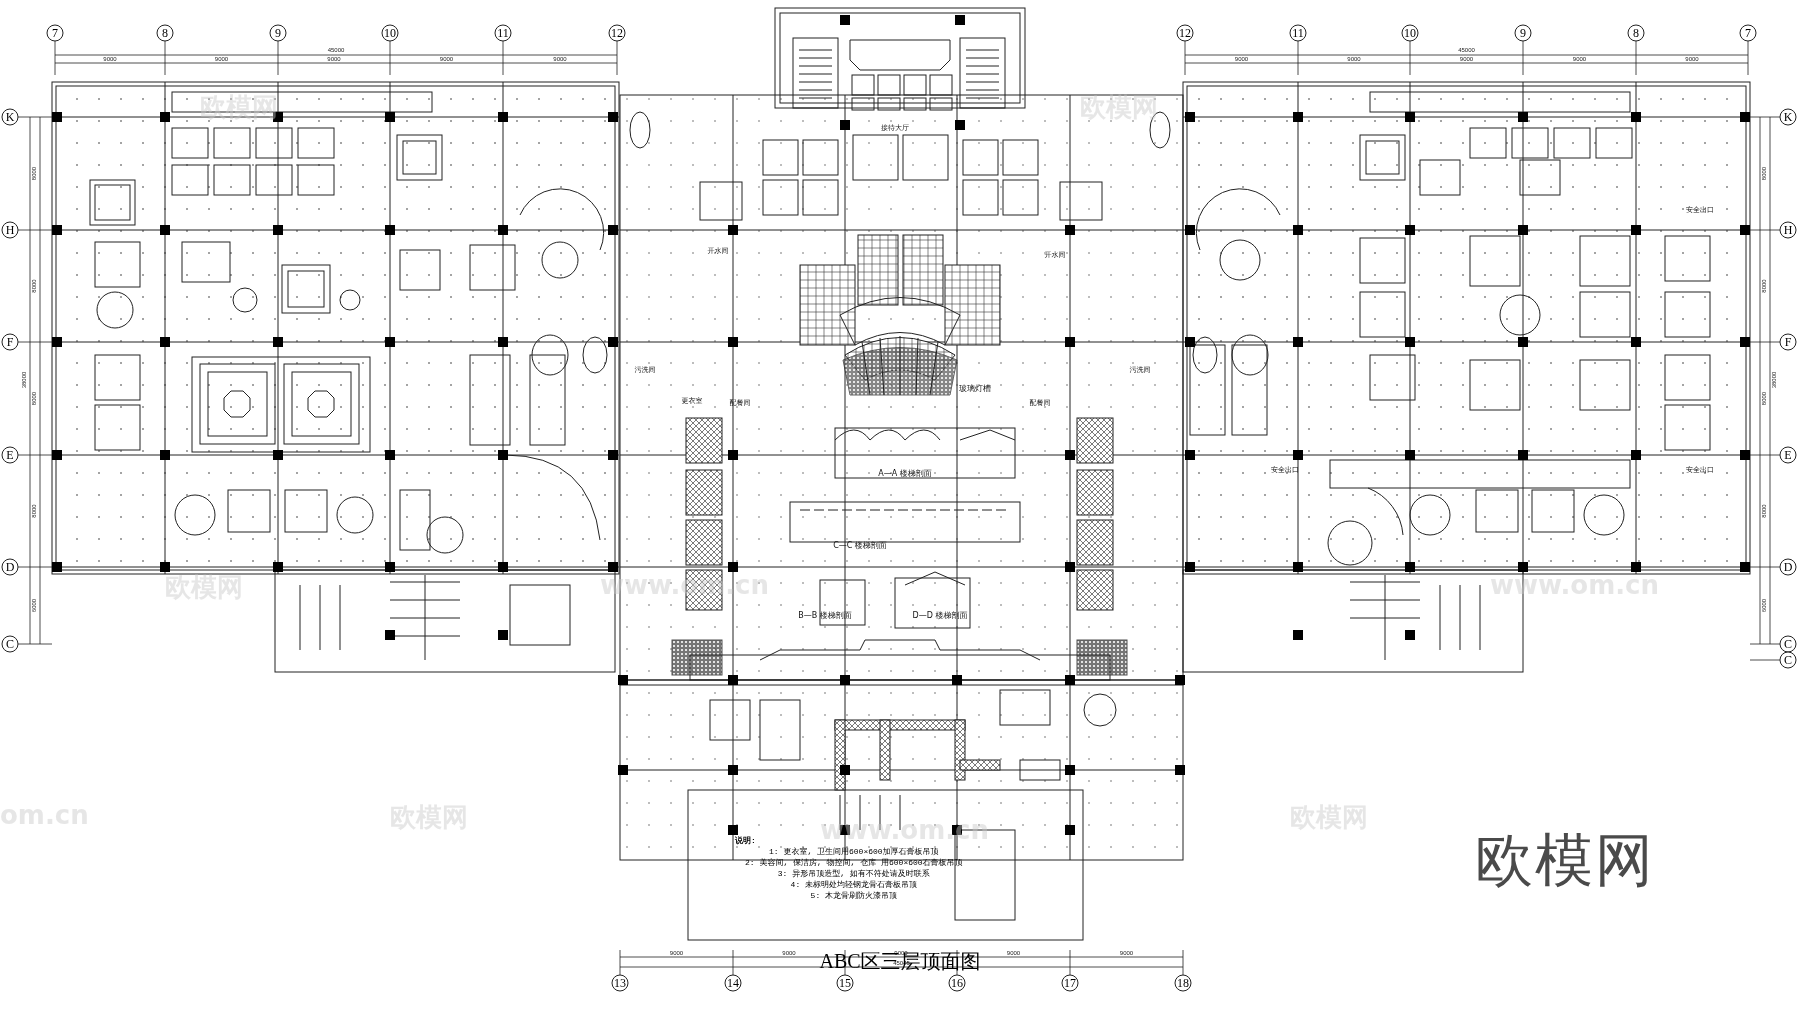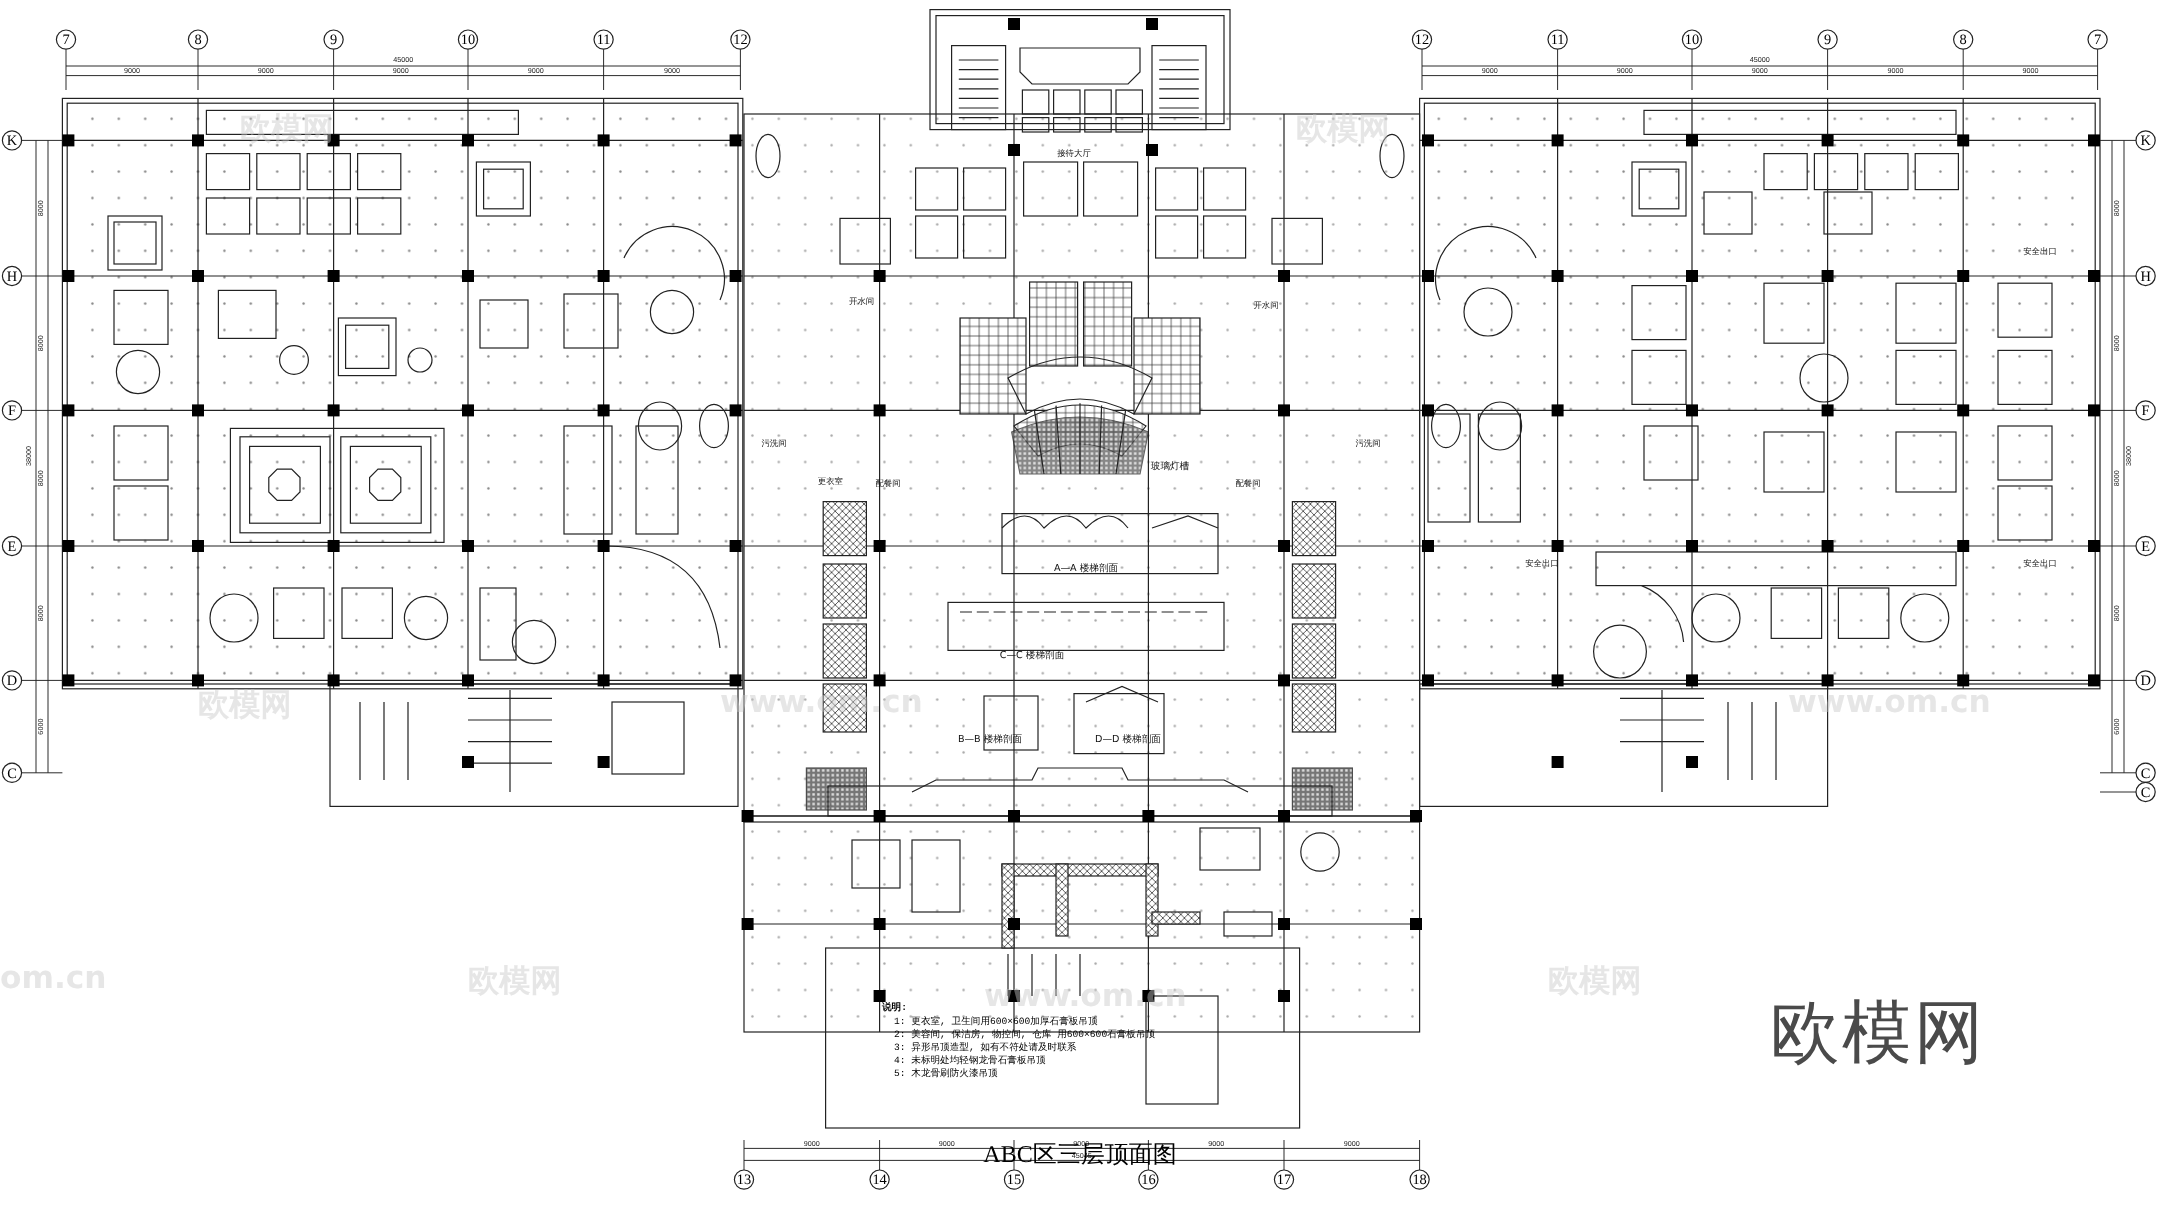--- a/index.html
+++ b/index.html
@@ -9,21 +9,21 @@
   .axis-bubble text { font-family:"Liberation Serif", serif; font-size:12px; }
   .title { position:absolute; left:0; width:1800px; top:948px; text-align:center;
            font-family:"Liberation Serif", serif; font-size:20px; color:#000; }
   .wm-big { position:absolute; left:1475px; top:822px; font-size:58px; color:#4a4a4a;
             font-family:"DejaVu Sans", sans-serif; letter-spacing:2px; }
   .wm { position:absolute; font-size:26px; color:rgba(200,200,200,0.45);
         font-family:"DejaVu Sans", sans-serif; font-weight:bold; pointer-events:none; }
   .notes { position:absolute; left:735px; top:835px; font-size:8px; line-height:11px; color:#000;
            font-family:Liberation Mono, monospace; }
   .notes .hd { font-weight:bold; }
-  .notes .ln { padding-left:10px; white-space:nowrap; }
+  .notes .ln { padding-left:10px; white-space:nowrap;text-align:center; }
 </style>
 </head>
 <body>
 
 <svg id="drawing" viewBox="0 0 1800 1019" xmlns="http://www.w3.org/2000/svg">
   <defs>
     <pattern id="tile" width="6" height="6" patternUnits="userSpaceOnUse">
       <rect width="6" height="6" fill="#fff"></rect>
       <path d="M0 0L6 6M6 0L0 6" stroke="#222" stroke-width="0.6"></path>
     </pattern>

